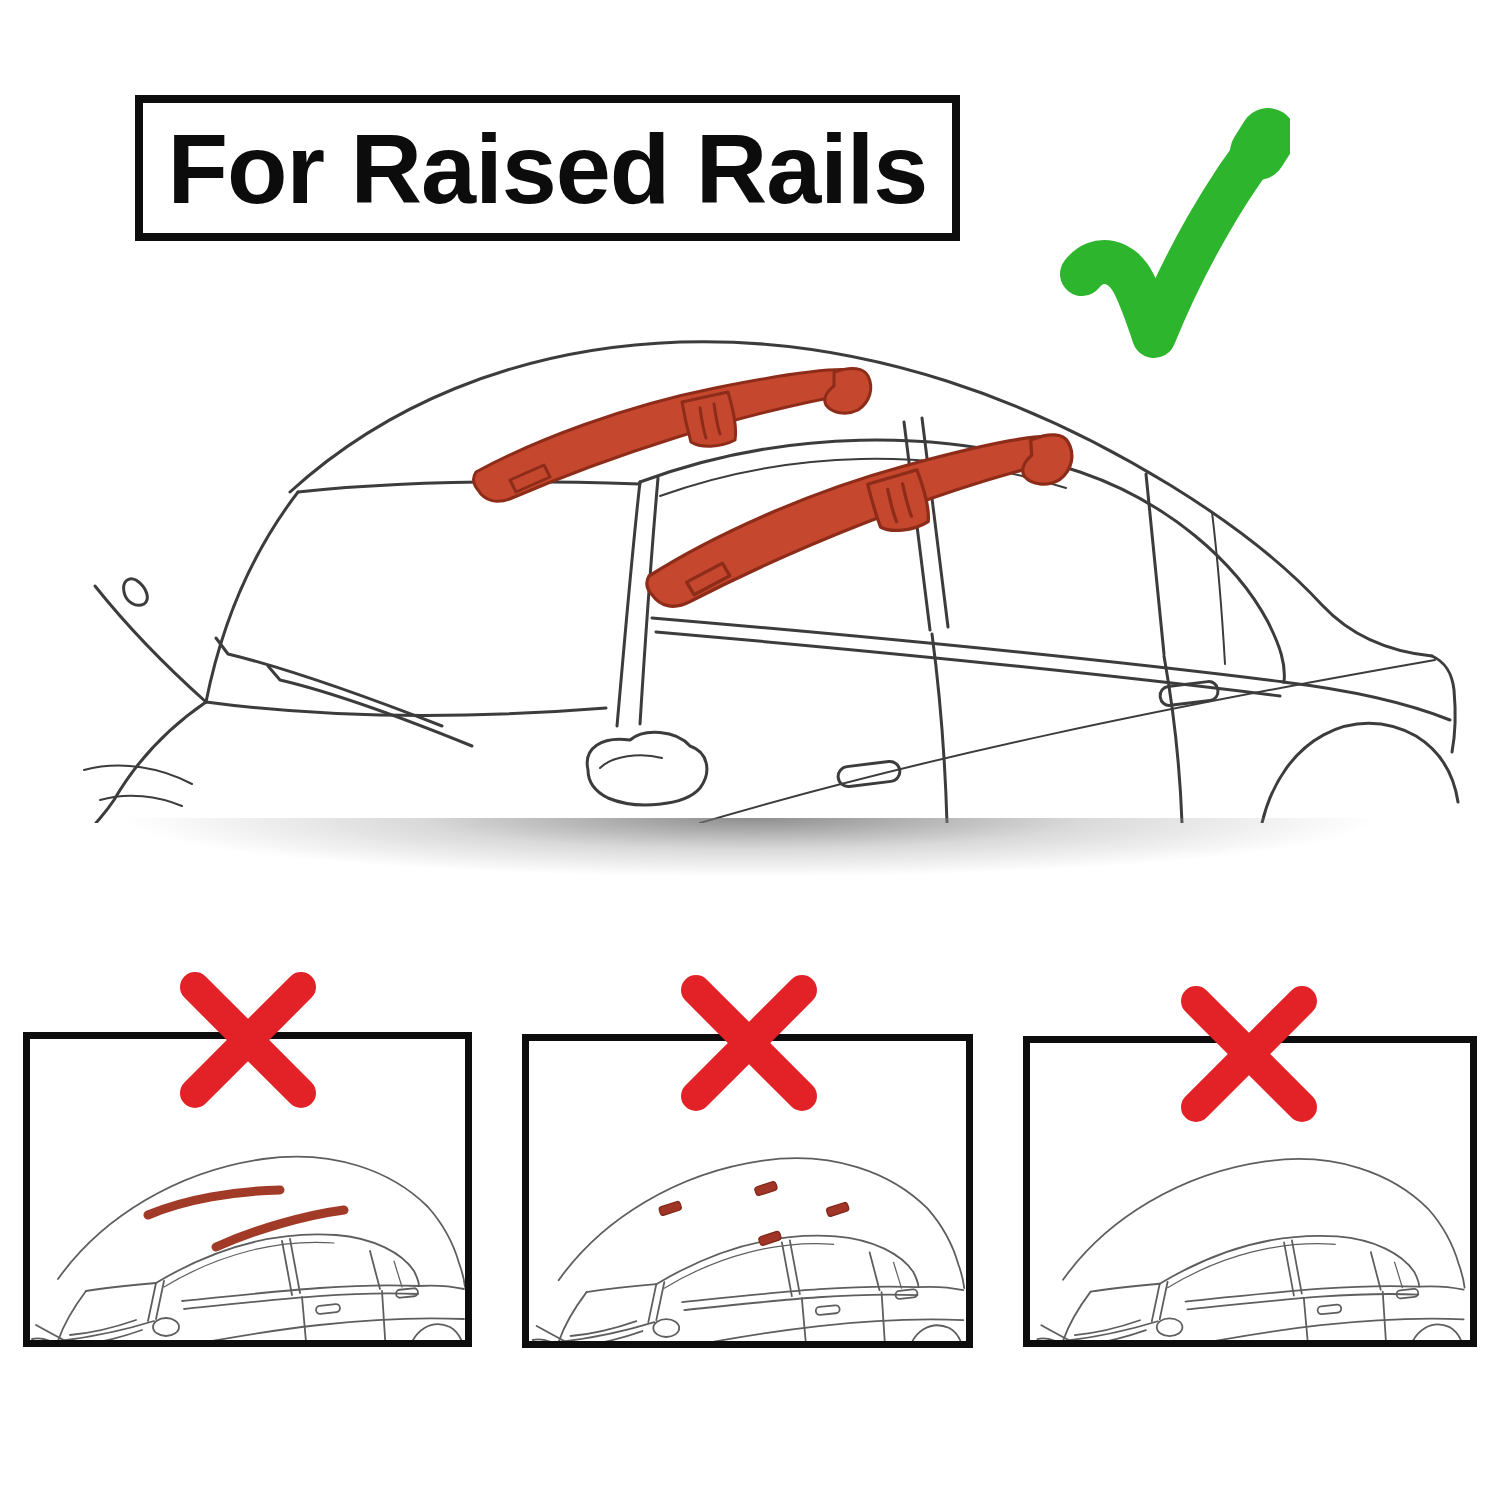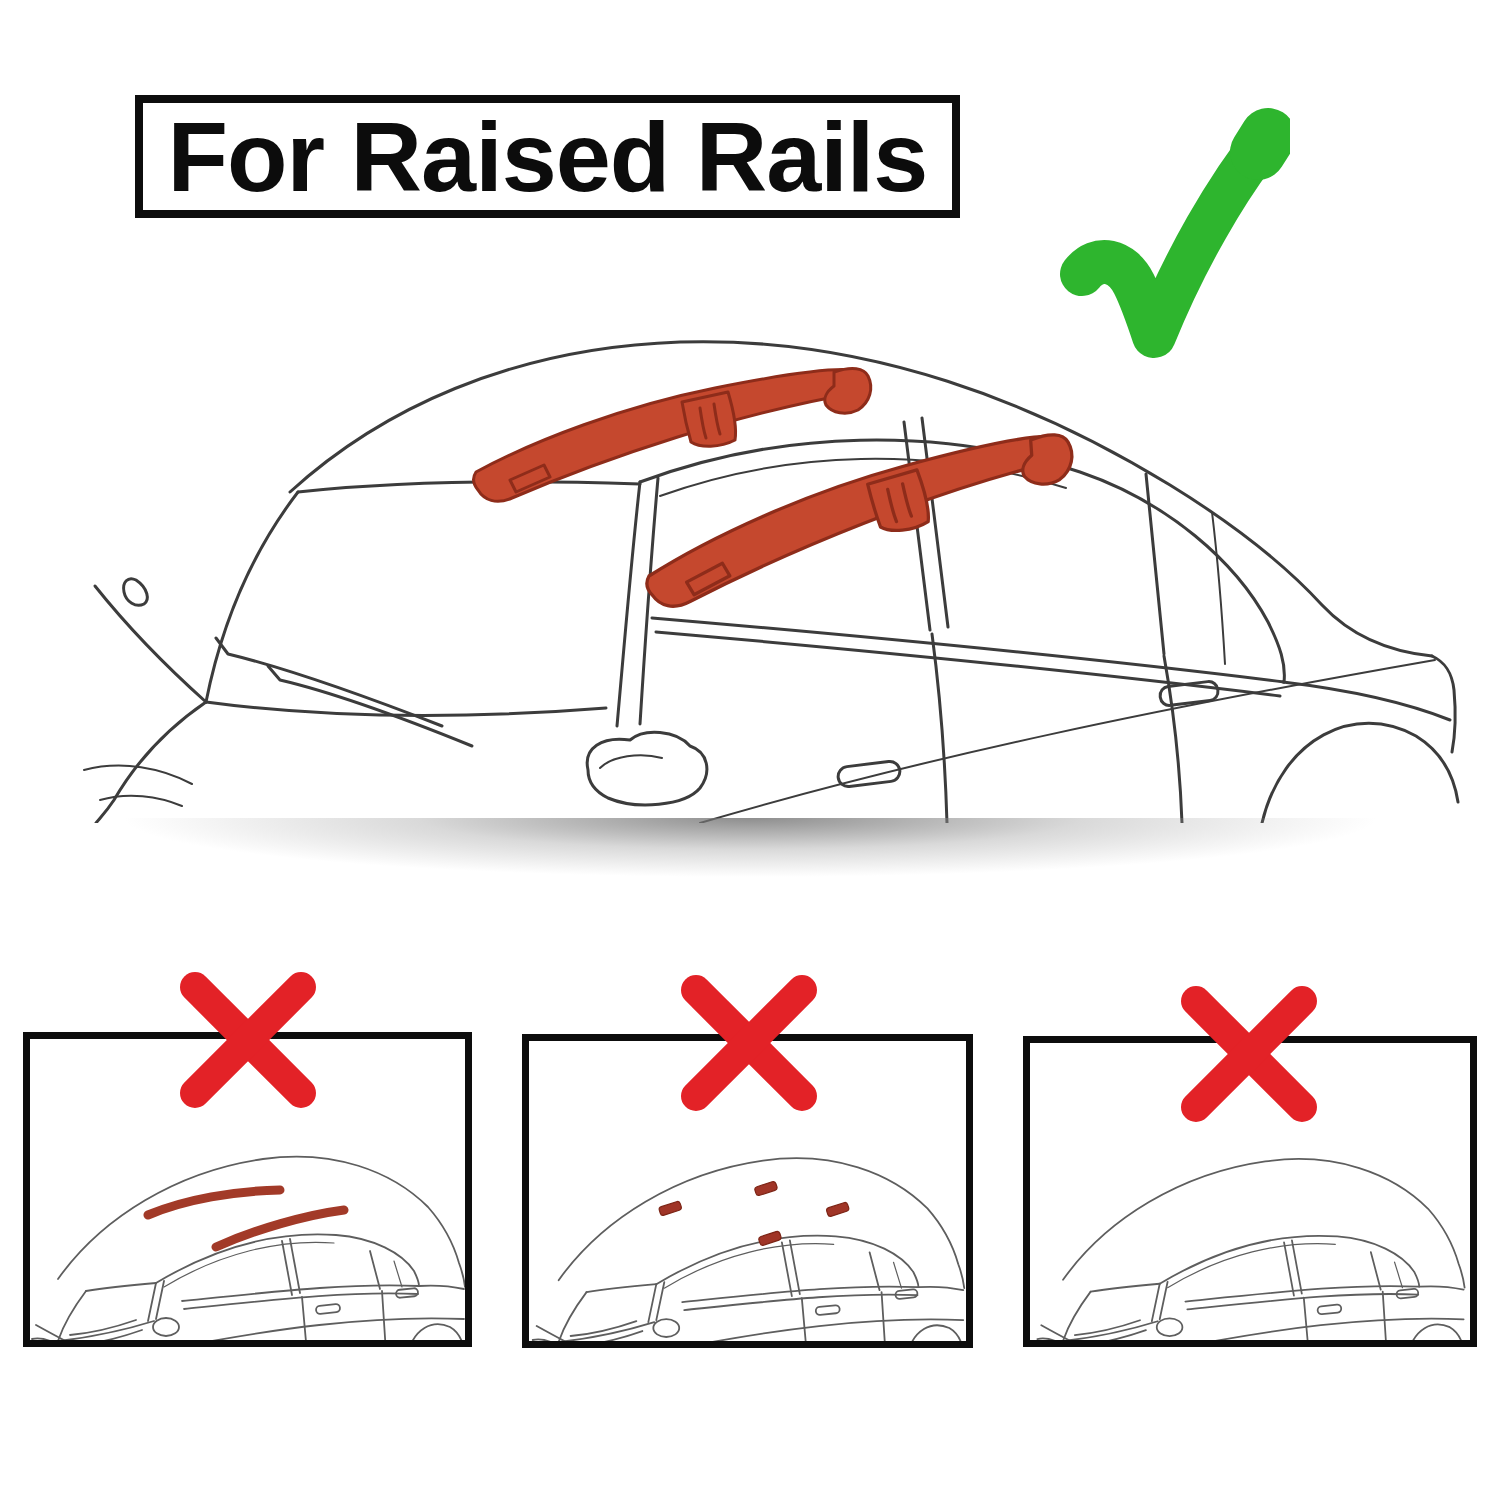--- a/index.html
+++ b/index.html
@@ -1,18 +1,18 @@
 <!DOCTYPE html>
 <html><head>
 <meta charset="utf-8">
 <style>
   html,body{margin:0;padding:0;background:#fff;}
   .page{position:relative;width:1500px;height:1500px;background:#ffffff;overflow:hidden;
         font-family:"Liberation Sans",sans-serif;}
-  .title-box{position:absolute;left:135px;top:95px;width:825px;height:123px;
+  .title-box{position:absolute;left:135px;top:95px;width:825px;height:146px;
              border:8px solid #0d0d0d;box-sizing:border-box;background:#fff;
              display:flex;align-items:center;justify-content:center;}
   .title-text{font-size:99px;font-weight:bold;color:#0c0c0c;letter-spacing:-1px;
               white-space:nowrap;line-height:1;}
   .check-wrap{position:absolute;left:1040px;top:102px;width:250px;height:260px;}
   .main-fig{position:absolute;left:40px;top:300px;width:1420px;height:523px;}
   .shadow-band{position:absolute;left:0;top:818px;width:1500px;height:82px;
     background:radial-gradient(ellipse 58% 100% at 50% 0%,
       rgba(110,110,110,0.78) 0%, rgba(160,160,160,0.40) 38%, rgba(255,255,255,0) 72%);}
   .panel{position:absolute;border:7px solid #0d0d0d;box-sizing:border-box;background:#fff;}

